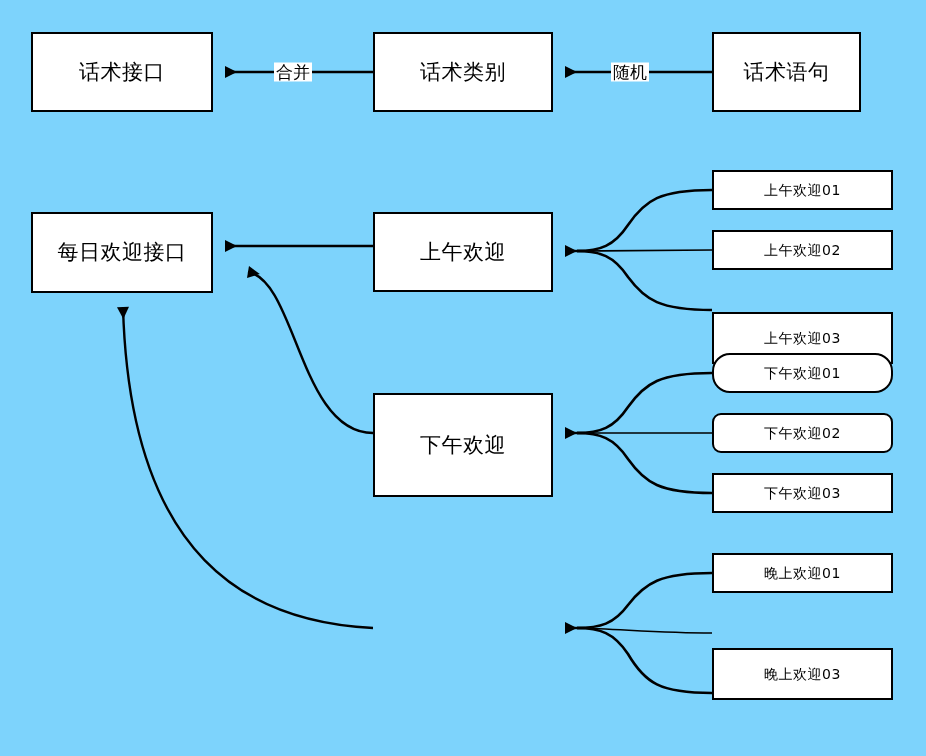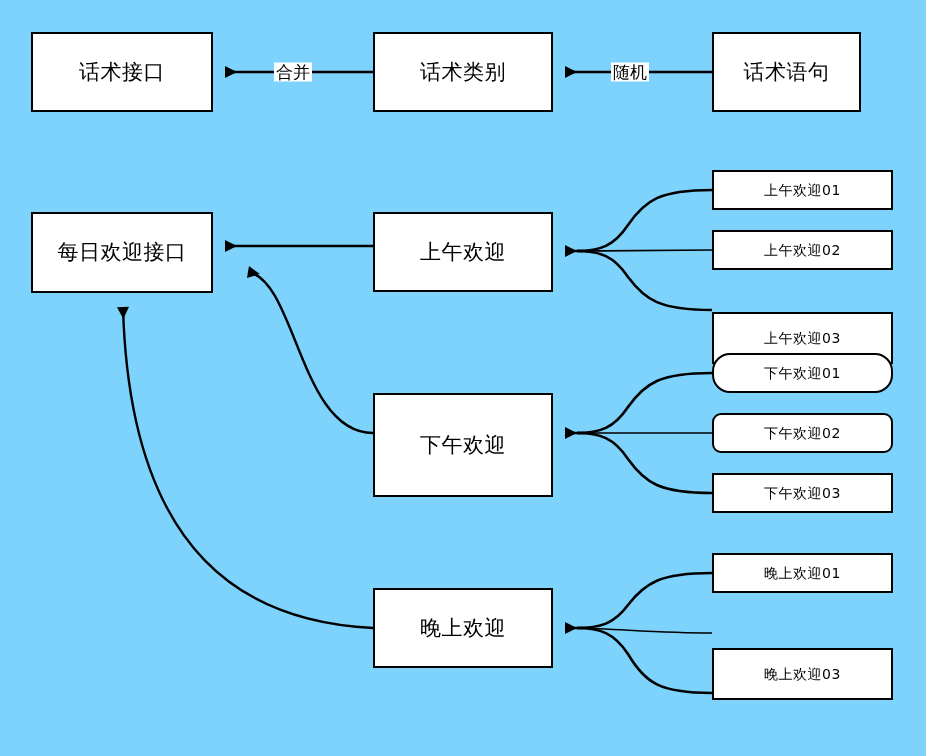--- a/index.html
+++ b/index.html
@@ -136,23 +136,20 @@
   </div>
 
   <div class="node node-big" style="left:373px; top:212px; width:180px; height:80px;">
     <span>上午欢迎</span>
   </div>
 
   <div class="node node-big" style="left:373px; top:393px; width:180px; height:104px;">
     <span>下午欢迎</span>
   </div>
 
-  <div class="node node-big" style="left:373px; top:588px; width:180px; height:80px;">
-    <span>晚上欢迎</span>
-  </div>
 
   <div class="node node-leaf" style="left:712px; top:170px; width:181px; height:40px;">
     <span>上午欢迎01</span>
   </div>
   <div class="node node-leaf" style="left:712px; top:230px; width:181px; height:40px;">
     <span>上午欢迎02</span>
   </div>
   <div class="node node-leaf" style="left:712px; top:290px; width:181px; height:52px;margin-top:22px;">
     <span>上午欢迎03</span>
   </div>

